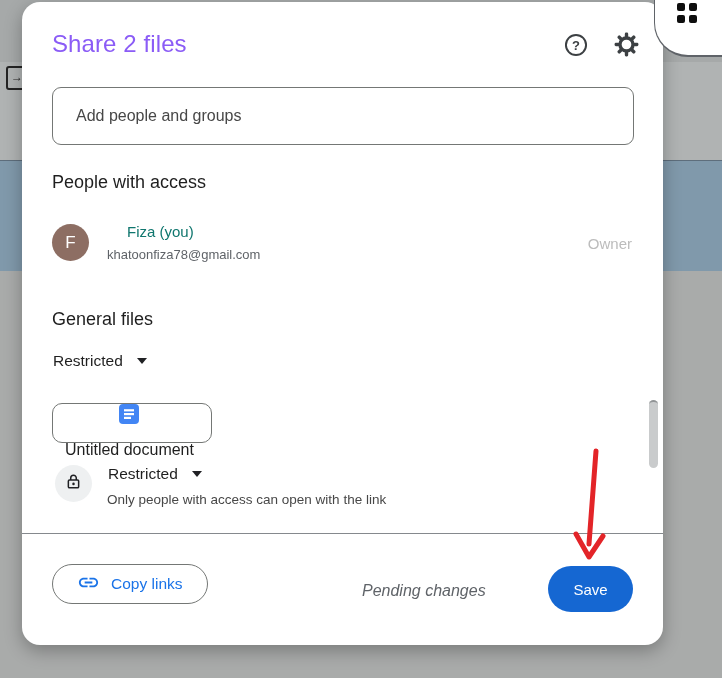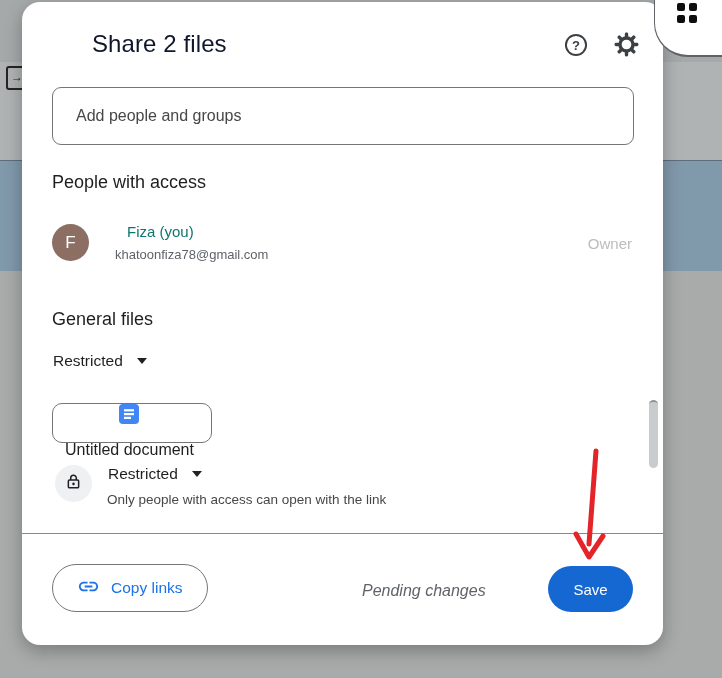--- a/index.html
+++ b/index.html
@@ -24,40 +24,40 @@
     position:absolute;right:0;top:0;width:67px;height:55px;background:#fff;z-index:4;
     border-bottom-left-radius:34px;border-left:1px solid #5f6368;border-bottom:2px solid #5f6368;
   }
   .grid-icon{position:absolute;left:22px;top:3px;width:20px;height:20px;display:grid;grid-template-columns:8px 8px;grid-template-rows:8px 8px;gap:4px;}
   .grid-icon span{background:#0e0e0e;border-radius:2px;}
   
   .dialog{
     position:absolute;left:22px;top:2px;width:641px;height:643px;z-index:2;
     background:#fff;border-radius:18px;box-shadow:0 6px 18px rgba(0,0,0,.28);
   }
-  .dlg-title{position:absolute;left:30px;top:28px;font-size:24px;color:#0f172a;letter-spacing:.1px;margin-left:40px;}
+  .dlg-title{position:absolute;left:30px;top:28px;font-size:24px;color:#8b5cf6;letter-spacing:.1px;}
   .icon-btn{position:absolute;width:28px;height:28px;display:flex;align-items:center;justify-content:center;cursor:pointer;background:none;border:none;padding:0;}
   .help-btn{left:540px;top:30px;}
   .gear-btn{left:590px;top:30px;}
   .share-input{
     position:absolute;left:30px;top:85px;width:582px;height:58px;box-sizing:border-box;
     border:1px solid #747775;border-radius:9px;padding:0 23px;font-size:16px;color:#1f1f1f;
     font-family:"Liberation Sans",sans-serif;outline:none;background:#fff;
   }
   .share-input::placeholder{color:#474747;opacity:1;}
   .section-heading{position:absolute;font-size:18px;color:#1f1f1f;}
   .h-people{left:30px;top:170px;}
   .h-general{left:30px;top:307px;}
   .avatar{
     position:absolute;left:30px;top:222px;width:37px;height:37px;border-radius:50%;
     background:var(--avatar-brown,#8d6e63);color:#fff;display:flex;align-items:center;justify-content:center;
     font-size:17px;
   }
   .person-name{position:absolute;left:85px;top:221px;font-size:15px;color:#0f766e;margin-left:20px;}
-  .person-email{position:absolute;left:85px;top:245px;font-size:13px;color:#5f6368;margin-left:8px;}
+  .person-email{position:absolute;left:85px;top:245px;font-size:13px;color:#5f6368;}
   .person-role{position:absolute;right:31px;top:233px;font-size:15px;color:#bcbcbc;}
   .dropdown{
     position:absolute;display:flex;align-items:center;gap:14px;cursor:pointer;background:none;border:none;padding:2px 4px;
     font-family:"Liberation Sans",sans-serif;
     justify-content:space-between;
   }
   .ga-dropdown{left:27px;top:348px;}
   .dd-label{font-size:15.5px;color:#1f1f1f;}
   .caret{width:0;height:0;border-left:5px solid transparent;border-right:5px solid transparent;border-top:6px solid #202124;}
   .file-chip{
@@ -72,21 +72,21 @@
   }
   .lock-dropdown{left:82px;top:461px;}
   .lock-dd-label{font-size:15.5px;color:#1f1f1f;font-weight:500;}
   .link-desc{position:absolute;left:85px;top:490px;font-size:13.5px;color:#474747;}
   .scroll-thumb{
     position:absolute;left:627px;top:398px;width:9px;height:68px;border-radius:5px;
     background:#c9cbcc;border-top:2px solid #919496;box-sizing:border-box;cursor:pointer;
   }
   .footer-divider{position:absolute;left:0;right:0;top:531px;border-top:1px solid #85898d;}
   .copy-links-btn{
-    position:absolute;left:30px;top:562px;height:48px;display:flex;align-items:center;gap:11px;
+    position:absolute;left:30px;top:562px;height:40px;display:flex;align-items:center;gap:11px;
     border:1px solid #747775;border-radius:24px;padding:0 24px;background:#fff;cursor:pointer;
     font-family:"Liberation Sans",sans-serif;
   }
   .copy-links-label{font-size:15.5px;font-weight:500;color:var(--accent-blue,#1a73e8);}
   .link-ico{fill:var(--accent-blue,#1a73e8);}
   .pending-status{position:absolute;left:340px;top:580px;font-size:16px;font-style:italic;color:#5f6368;}
   .save-btn{
     position:absolute;left:526px;top:564px;width:85px;height:46px;border:none;border-radius:23px;
     background:var(--save-blue,#1567d2);color:#fff;font-size:15px;font-weight:500;cursor:pointer;
     font-family:"Liberation Sans",sans-serif;

